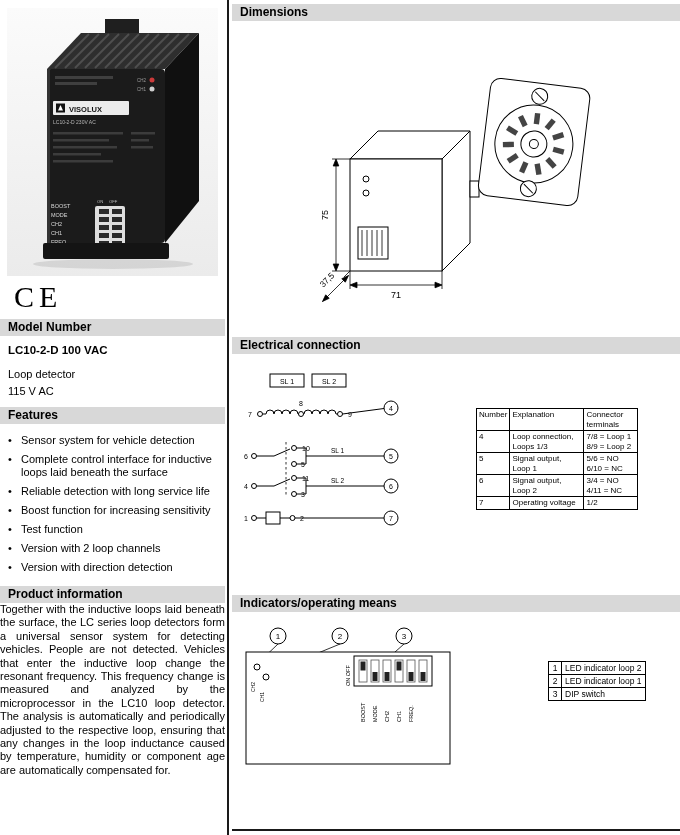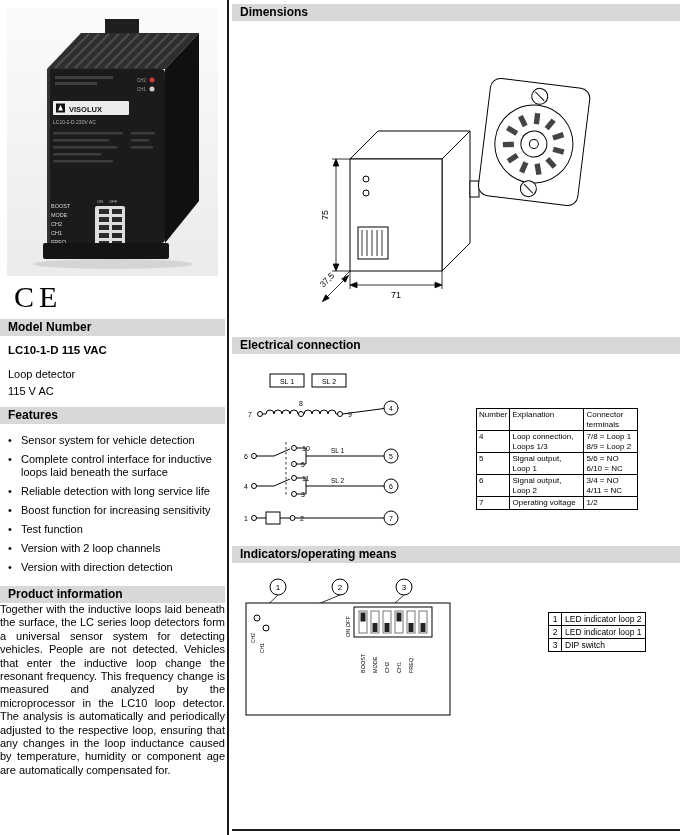--- a/index.html
+++ b/index.html
@@ -22,21 +22,21 @@
   ul.features li::before { content:"\2022"; position:absolute; left:1px; top:0; }
   p.info { font-size:11px; line-height:13.4px; text-align:justify; }
 
   
   .divider { position:absolute; left:227px; top:0; width:2px; height:835px; background:#1a1a1a; }
 
   
   .right-col { position:absolute; left:232px; top:0; width:448px; height:831px; border-bottom:2px solid #1a1a1a; }
   .bar-dim { margin-top:4px; }
   .dim-svg { display:block; margin-bottom:10px; }
-  .elec-row { position:relative; height:192px; }
+  .elec-row { position:relative; height:241px; }
   .circuit-svg { position:absolute; left:4px; top:2px; }
   .ind-row { position:relative; height:250px; }
   .ind-svg { position:absolute; left:4px; top:8px; }
 
   table { border-collapse:collapse; background:#fff; }
   .etable { position:absolute; left:244px; top:54px; font-size:8px; line-height:9.5px; }
   .etable td { border:1px solid #000; padding:1px 2px; vertical-align:top; }
   .etable .c1 { width:32px; }
   .etable .c2 { width:74px; }
   .etable .c3 { width:54px; }
@@ -118,21 +118,21 @@
         </g>
         <rect x="30" y="232" width="126" height="16" rx="2" fill="#141414"></rect>
         <ellipse cx="100" cy="253" rx="80" ry="5" fill="#00000018"></ellipse>
       </svg>
     </div>
 
     <div class="ce">CE</div>
 
     <div class="bar">Model Number</div>
     <div class="model-block">
-      <div class="model-number">LC10-1-D 115 VAC</div>
+      <div class="model-number">LC10-2-D 100 VAC</div>
       <div class="model-type">Loop detector</div>
       <div class="model-voltage">115 V AC</div>
     </div>
 
     <div class="bar">Features</div>
     <ul class="features">
       <li>Sensor system for vehicle detection</li>
       <li>Complete control interface for inductive loops laid beneath the surface</li>
       <li>Reliable detection with long service life</li>
       <li>Boost function for increasing sensitivity</li>

